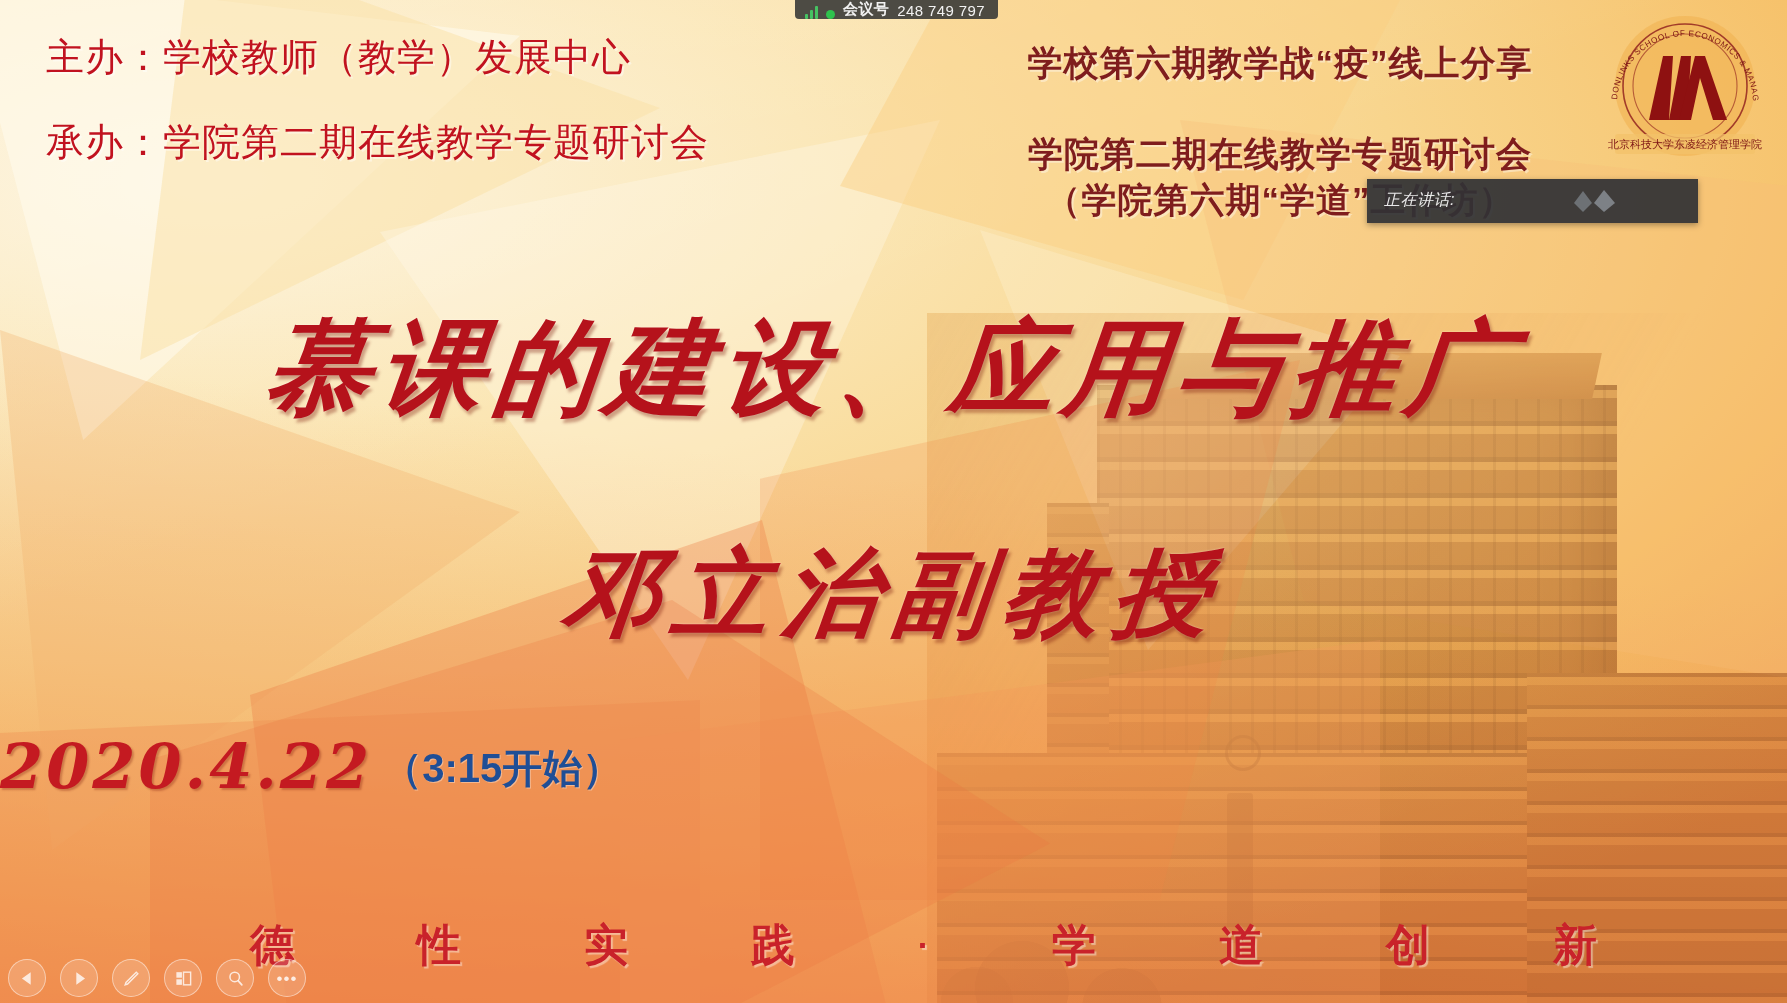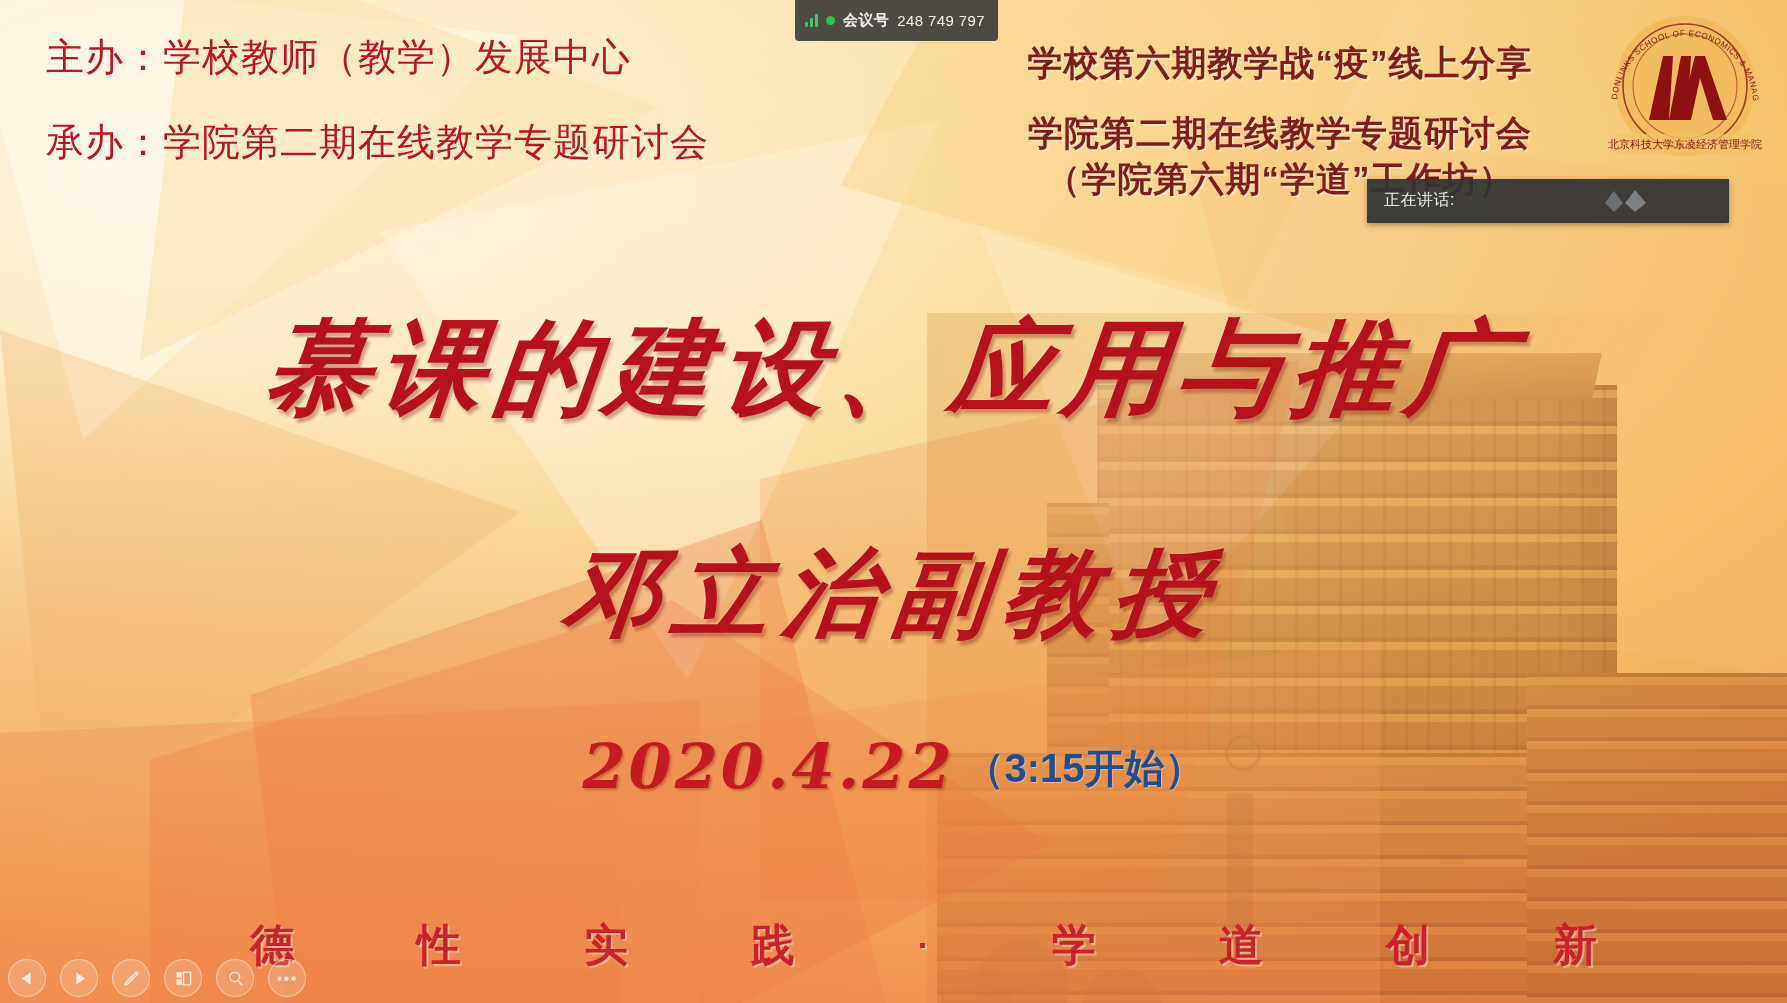--- a/index.html
+++ b/index.html
@@ -164,21 +164,21 @@
   .event-block{position:absolute; left:960px; top:42px; z-index:6; text-align:center; width:640px;}
   .event-line{
     color:#7f1d1d;
     font-size:35px;
     font-weight:700;
     line-height:1.18;
     letter-spacing:1px;
     text-shadow:2px 2px 0 rgba(255,255,255,0.40);
     white-space:nowrap;
   }
-  .event-line.l2{margin-top:29px;}
+  .event-line.l2{margin-top:50px;}
   .event-line.l3{margin-top:4px;}
 
   
   .title-main{
     position:absolute; left:0; right:0; top:300px; z-index:6;
     text-align:center;
     color:#b5121b;
     font-family:"DejaVu Serif","Liberation Serif",serif;
     font-size:104px;
     font-weight:700;
@@ -195,21 +195,20 @@
     font-size:96px;
     font-weight:700;
     font-style:italic;
     letter-spacing:14px;
     text-shadow:3px 4px 3px rgba(120,20,10,0.35), 0 0 2px rgba(255,255,255,0.5);
     transform:skewX(-6deg);
   }
 
   .datebar{
     position:absolute; left:0; right:0; top:730px; z-index:6;
-    text-align:center;
     white-space:nowrap;
   }
   .date-num{
     color:#c41a21;
     font-family:"DejaVu Serif","Liberation Serif",serif;
     font-size:62px;
     font-weight:700;
     font-style:italic;
     letter-spacing:3px;
     text-shadow:2px 2px 2px rgba(120,20,10,0.30);
@@ -238,45 +237,46 @@
 
   
   .logo{
     position:absolute; right:16px; top:8px; width:172px; height:158px; z-index:7;
   }
   .logo svg{width:100%;height:100%;display:block;}
 
   
   .meeting-pill{
     position:absolute; left:795px; top:0; z-index:20;
-    height:41px;
-    display:flex; align-items:center; gap:8px;
+    height:19px;
+    display:flex; align-items:flex-end; gap:8px;
     padding:0 13px 0 10px;
     background:rgba(58,58,55,0.90);
     border-radius:0 0 4px 4px;
     color:#f2f2f2;
     font-size:15px;
     letter-spacing:0.4px;
     white-space:nowrap;
   }
   .sig{display:flex; align-items:flex-end; gap:2px; height:13px;}
   .sig i{width:3px; background:#46c262; display:block; border-radius:1px;}
   .sig i:nth-child(1){height:5px;}
   .sig i:nth-child(2){height:9px;}
   .sig i:nth-child(3){height:13px;}
   .dot-green{width:9px;height:9px;border-radius:50%;background:#2fc24d;}
   .meeting-label{font-weight:700;}
   .meeting-num{font-weight:400;}
 
   
   .speaking-box{
     position:absolute; left:1367px; top:179px; z-index:19;
-    width:362px; height:44px;
+    width:331px; height:44px;
     background:rgba(48,50,53,0.93);
     box-shadow:0 2px 6px rgba(0,0,0,0.35);
+    font-style:italic;
   }
   .speaking-label{
     position:absolute; left:17px; top:11px;
     color:#e9e9e9; font-size:16px; letter-spacing:0.5px;
   }
   .speaking-glyph{
     position:absolute; right:70px; top:8px; width:58px; height:26px;
   }
 
   

